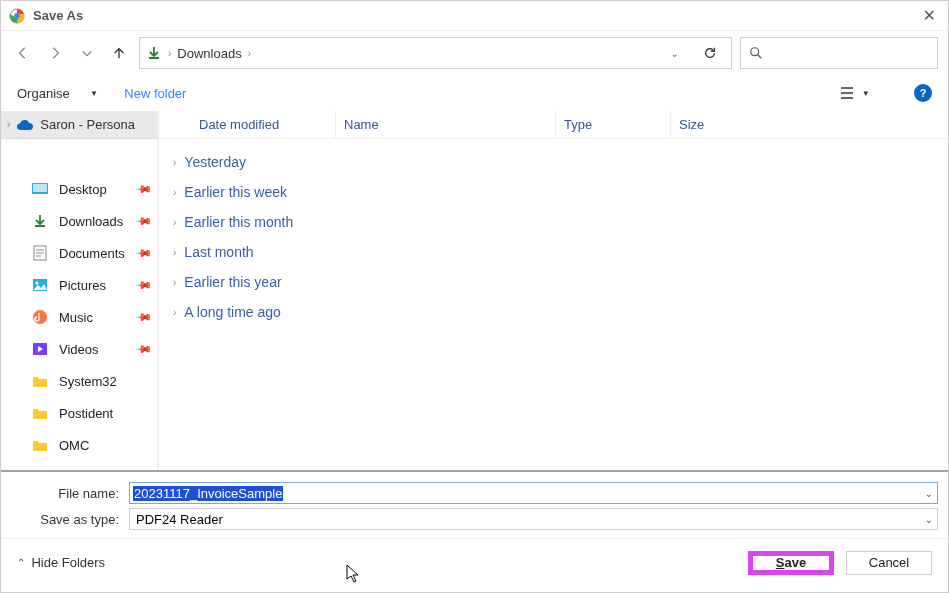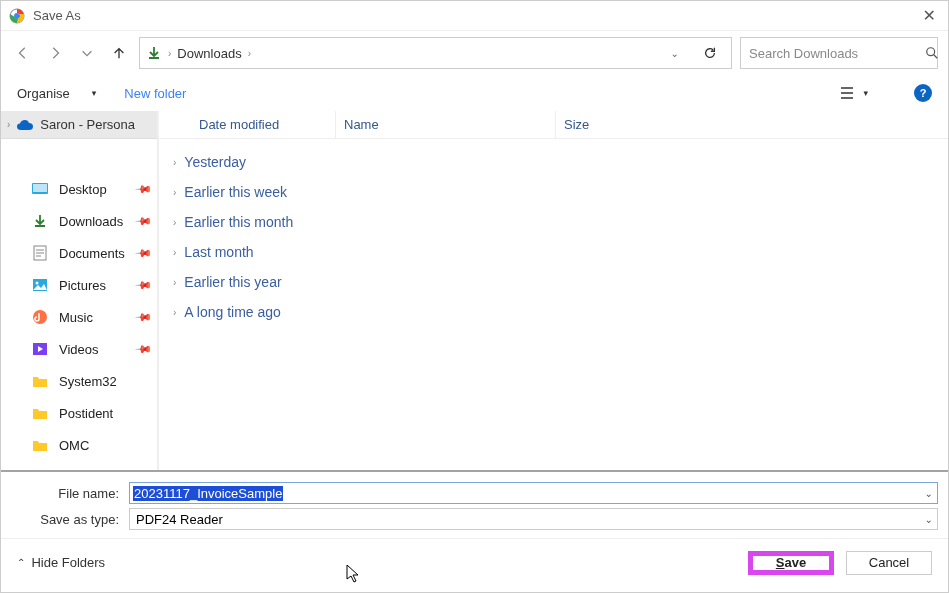--- a/index.html
+++ b/index.html
@@ -1,20 +1,20 @@
 <!DOCTYPE html>
 <html><head>
 <meta charset="utf-8">
 <style>
 * { margin: 0; padding: 0; box-sizing: border-box; font-family: "Segoe UI", Tahoma, sans-serif; font-size: 13px; }
 body { background: #fff; width: 949px; height: 593px; overflow: hidden; border: 1px solid #ccc; }
 
 .titlebar { display: flex; align-items: center; height: 30px; padding: 0 8px; border-bottom: 1px solid #eee; }
 .titlebar .chrome-icon { width: 16px; height: 16px; margin-right: 8px; }
-.titlebar .title { color: #555; flex: 1; }
+.titlebar .title { color: #555; flex: 1; font-weight: bold; }
 .titlebar .close { color: #555; font-size: 16px; padding: 0 4px; cursor: pointer; }
 
 .navrow { display: flex; align-items: center; height: 44px; padding: 6px 10px; gap: 8px; }
 .navbtn { width: 24px; height: 24px; display: flex; align-items: center; justify-content: center; color: #888; }
 .navbtn.active { color: #333; }
 .navbtn svg { width: 14px; height: 14px; }
 
 .addressbar { flex: 1; display: flex; align-items: center; border: 1px solid #ccc; height: 32px; padding: 0 6px; gap: 6px; }
 .addressbar .dl-icon { color: #2e7d32; }
 .addressbar .crumb { color: #333; }
@@ -131,21 +131,20 @@
     <span class="spacer"></span>
     <span class="dd-caret">⌄</span>
     <span class="refresh">
         <svg width="14" height="14" viewBox="0 0 16 16">
           <path d="M13 8 A5 5 0 1 1 11.5 4.5 M13 2 L13 6 L9 6" fill="none" stroke="#333" stroke-width="1.5"></path>
         </svg>
       </span>
   </div>
 
   <div class="searchbox">
-    <input placeholder="Search Downloads" style="">
     <span class="mag">
         <svg width="14" height="14" viewBox="0 0 16 16">
           <circle cx="6.5" cy="6.5" r="4.5" fill="none" stroke="#555" stroke-width="1.4"></circle>
           <path d="M10 10 L14 14" stroke="#555" stroke-width="1.4"></path>
         </svg>
       </span>
   </div>
 </div>
 
 <div class="toolrow">
@@ -259,20 +258,21 @@
           </svg>
         </span>
       <span class="lbl">OMC</span>
     </div>
   </div>
 
   <div class="filepane">
     <div class="colheaders">
       <div class="col date">Date modified</div>
       <div class="col name">Name</div>
+      <div class="col type">Type</div>
       <div class="col size">Size</div>
     </div>
     <div class="groups">
       <div class="group">
           <span class="chev">›</span>
           <span class="glabel">Yesterday</span>
         </div>
       <div class="group">
           <span class="chev">›</span>
           <span class="glabel">Earlier this week</span>

